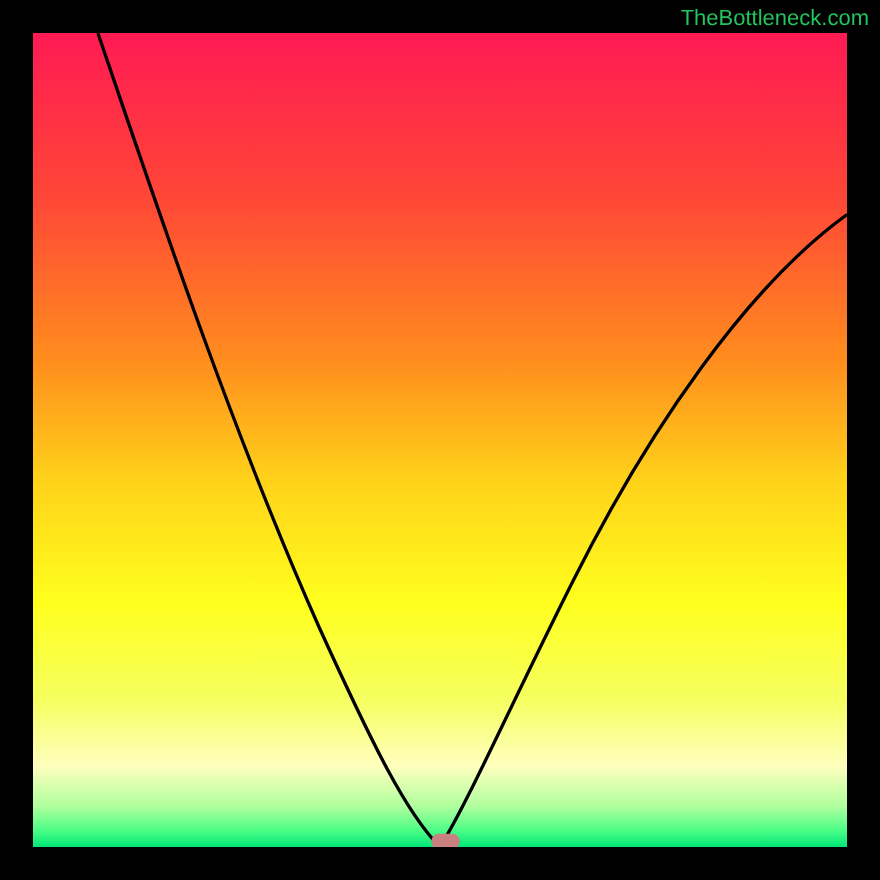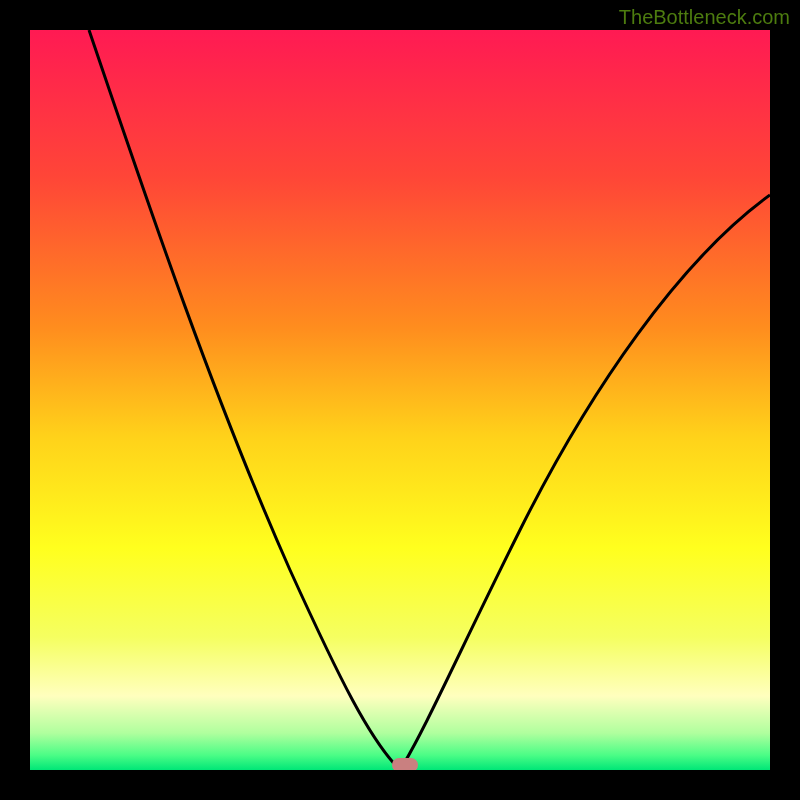--- a/index.html
+++ b/index.html
@@ -16,21 +16,21 @@
     left: 30px;
     top: 30px;
     width: 740px;
     height: 740px;
     overflow: hidden;
   }
   .watermark {
     position: absolute;
     top: 6px;
     right: 10px;
-    color: #4d7c0f;
+    color: #22c55e;
     font-size: 20px;
     font-weight: 500;
     z-index: 10;
   }
   svg {
     display: block;
   }
   .marker {
     position: absolute;
     width: 26px;

